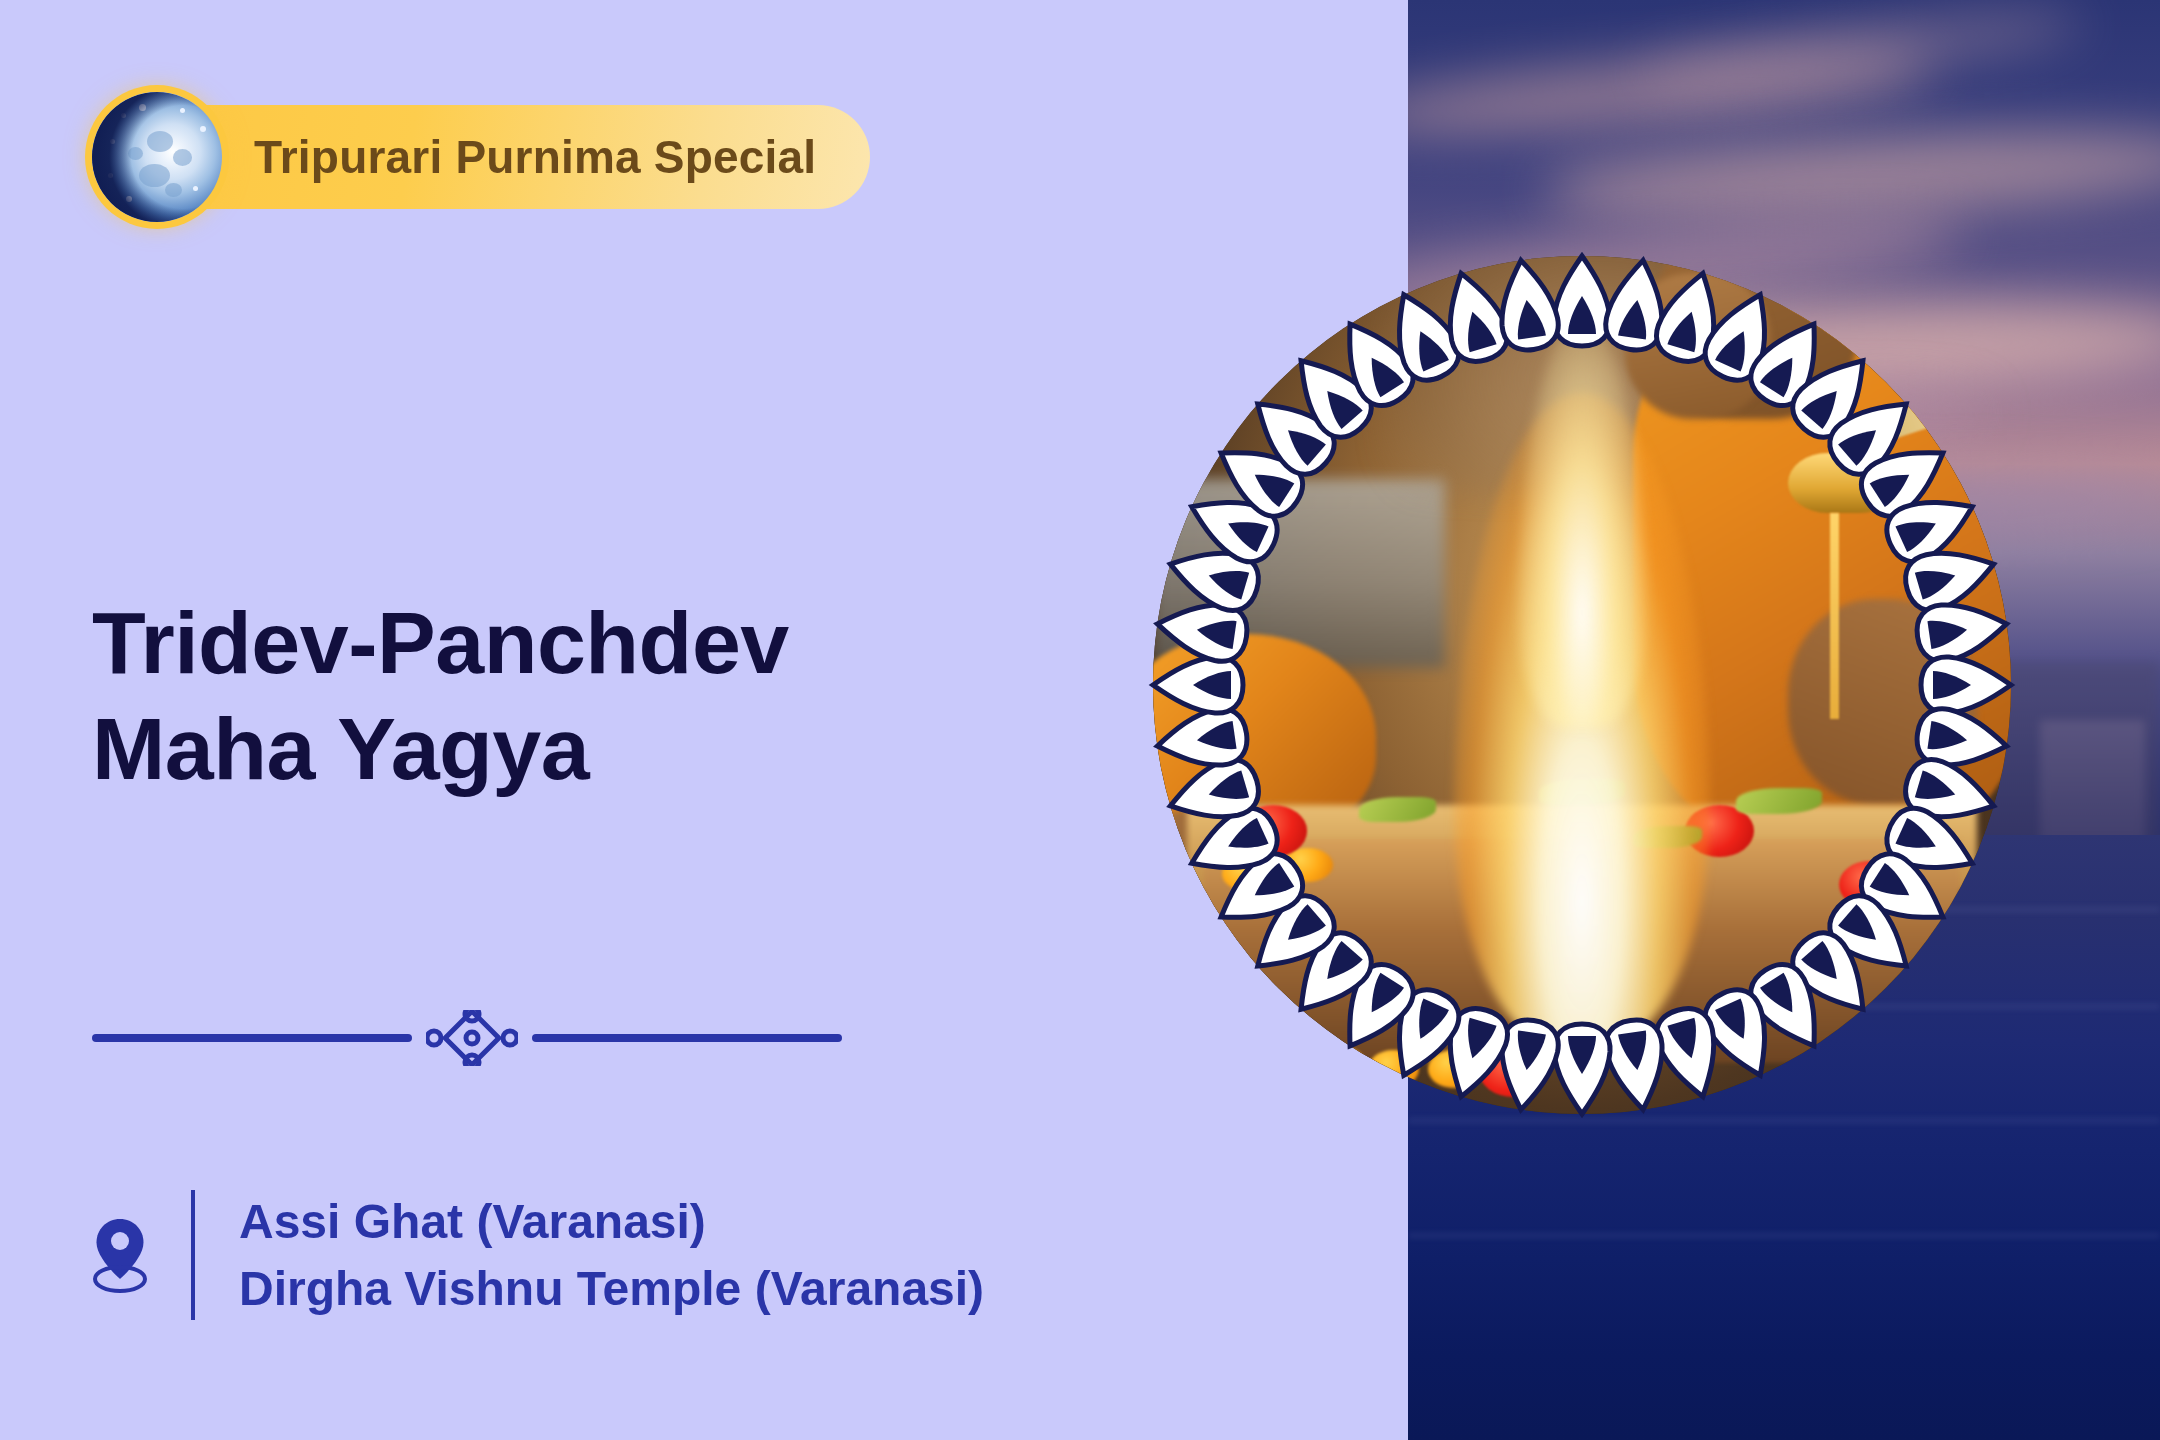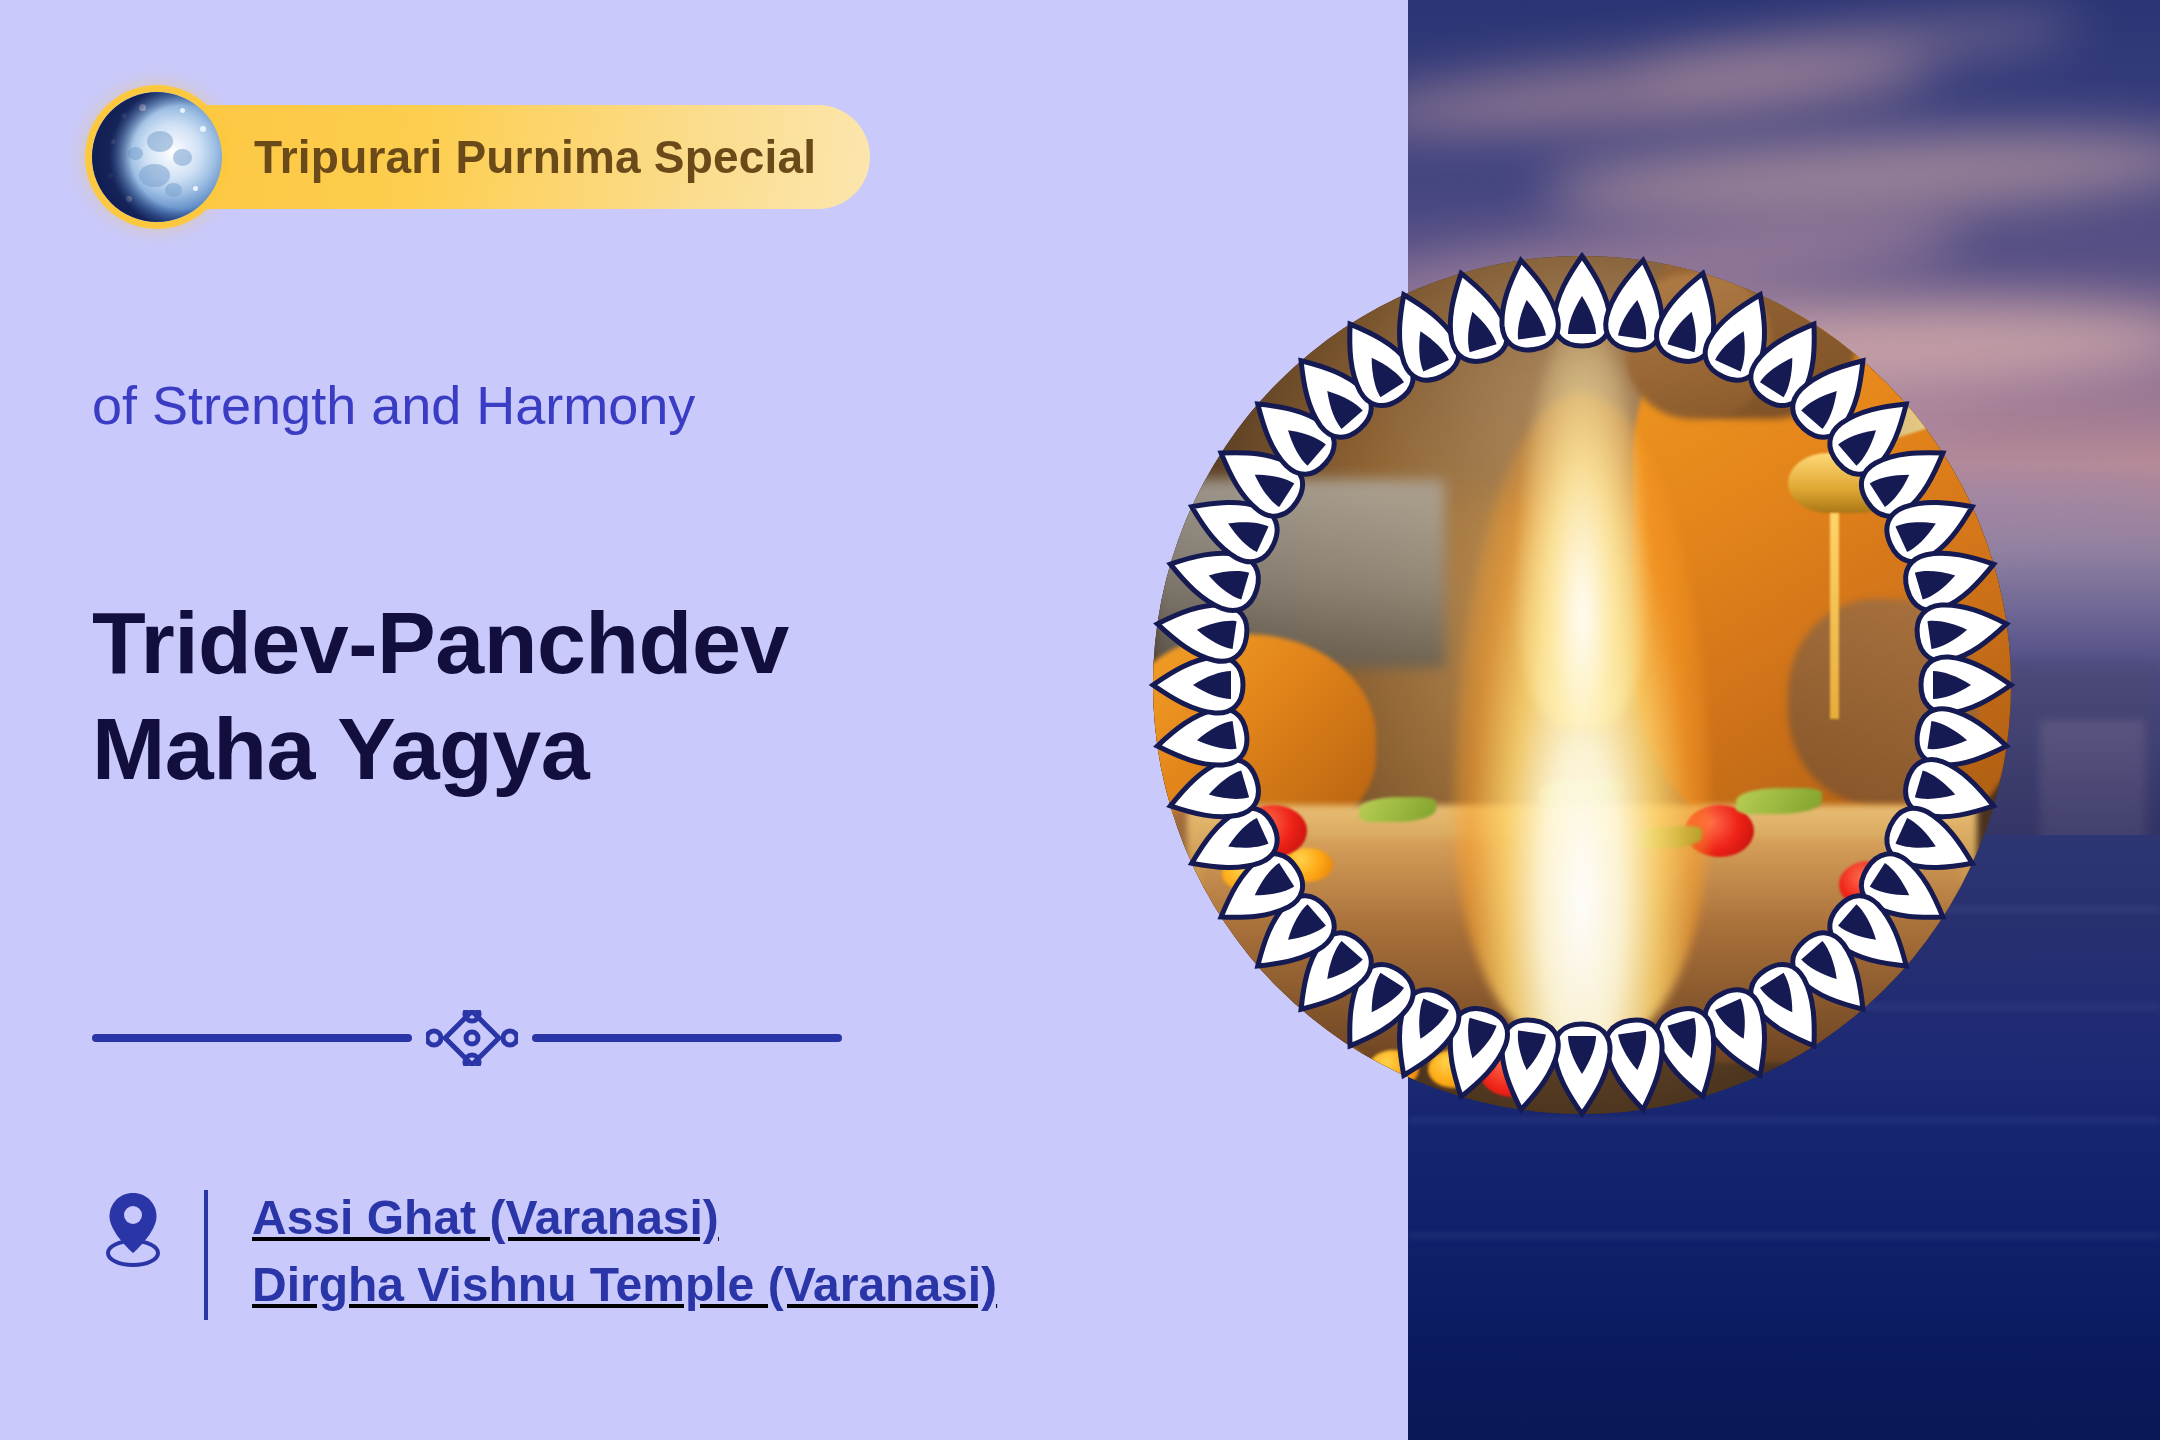--- a/index.html
+++ b/index.html
@@ -179,22 +179,22 @@
   .rule-left  { width:320px; }
   .rule-right { width:310px; }
   .ornament {
     width:92px; height:56px;
     margin:0 14px;
     display:flex; align-items:center; justify-content:center;
   }
 
   
   .location {
-    position:absolute; left:102px; top:1190px;
-    display:flex; text-decoration:underline;
+    position:absolute; left:89px; top:1190px;
+    display:flex; align-items:center;
   }
   .pin-icon { width:62px; height:78px; flex:0 0 auto; }
   .loc-sep {
     width:4px; height:130px;
     background:#2a35a8;
     margin:0 44px 0 40px;
     flex:0 0 auto;
   }
   .loc-lines { display:flex; flex-direction:column; gap:12px; }
   .loc-line {
@@ -375,21 +375,20 @@
           <span class="crater cr4"></span>
         <span class="crater cr5"></span>
         <span class="moon-dark"></span>
       </div>
       <div class="badge-pill">
         <span class="badge-text">Tripurari Purnima Special</span>
       </div>
     </div>
 
     <div class="subtitle">
-      <div>of Strength and Harmony</div>
     </div>
 
     <div class="headline">
       <div>Tridev-Panchdev</div>
       <div>Maha Yagya</div>
     </div>
 
     <div class="divider">
       <div class="rule rule-left"></div>
       <div class="ornament">

